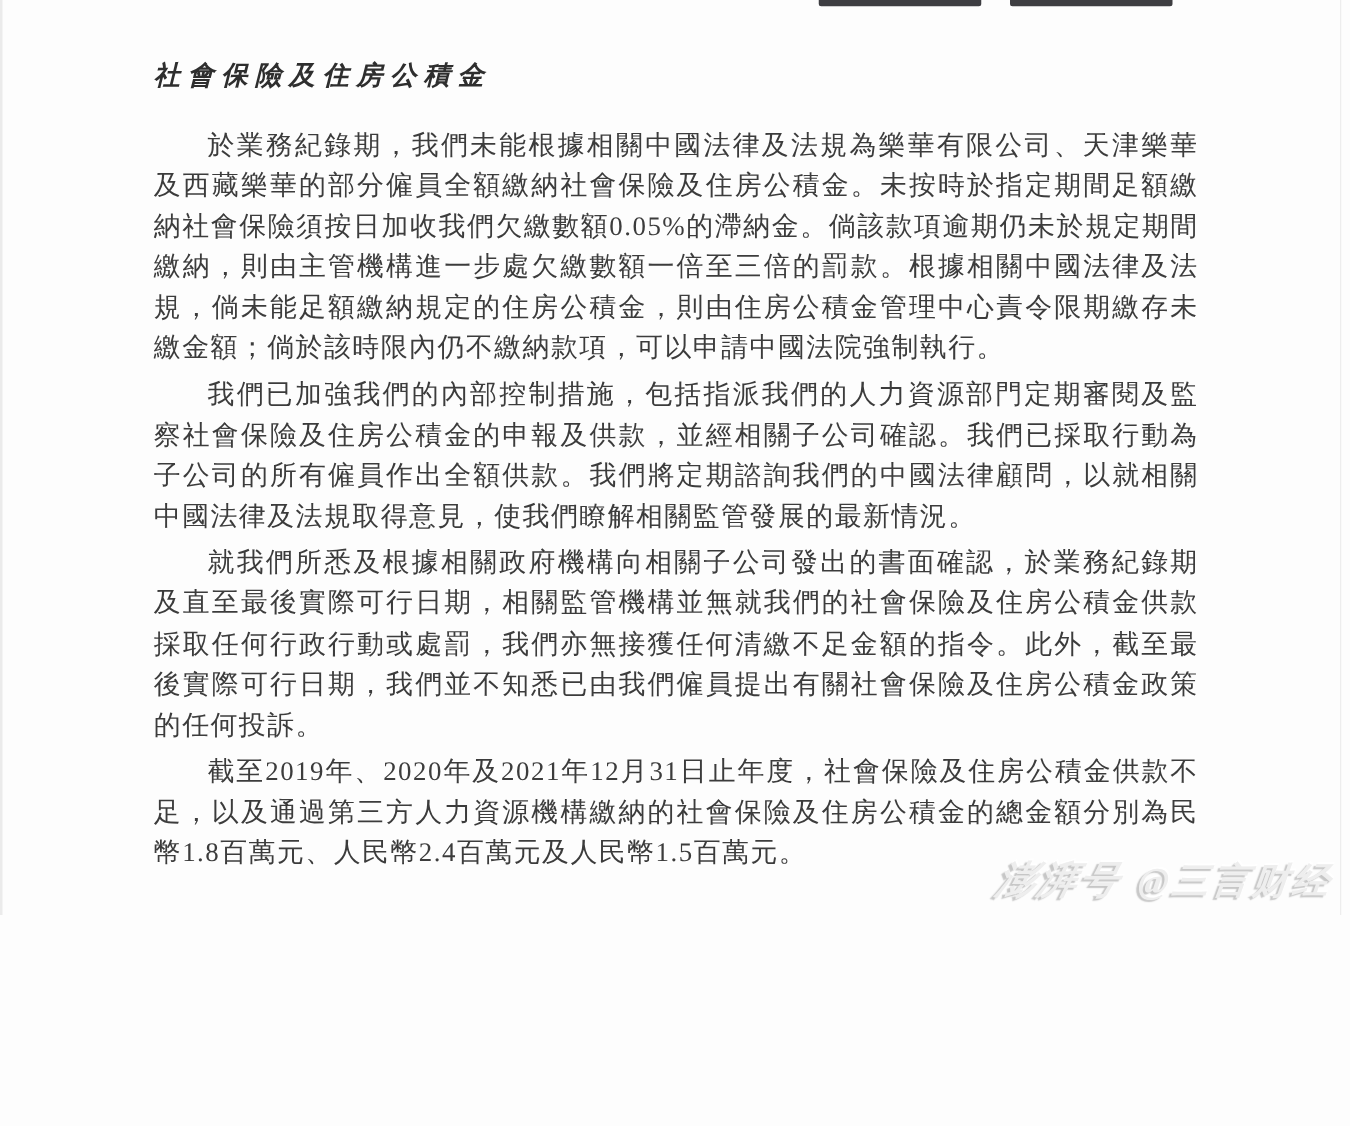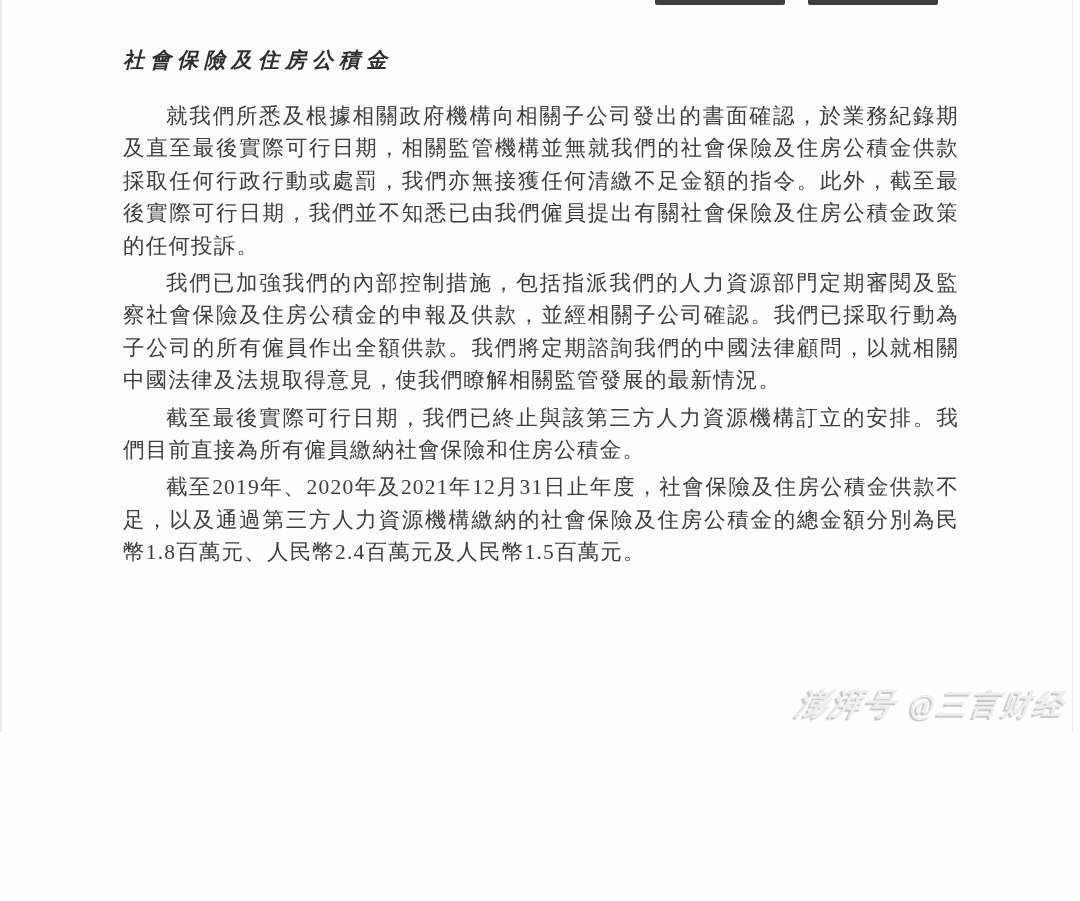--- a/index.html
+++ b/index.html
@@ -91,23 +91,23 @@
 
   <div class="top-bar left"></div>
   <div class="top-bar right"></div>
 
   <div class="edge-left"></div>
   <div class="edge-right"></div>
 
   <div class="doc">
     <div class="doc-title">社會保險及住房公積金</div>
 
+    <p>於業務紀錄期，我們未能根據相關中國法律及法規為樂華有限公司、天津樂華及西藏樂華的部分僱員全額繳納社會保險及住房公積金。未按時於指定期間足額繳納社會保險須按日加收我們欠繳數額0.05%的滯納金。倘該款項逾期仍未於規定期間繳納，則由主管機構進一步處欠繳數額一倍至三倍的罰款。根據相關中國法律及法規，倘未能足額繳納規定的住房公積金，則由住房公積金管理中心責令限期繳存未繳金額；倘於該時限內仍不繳納款項，可以申請中國法院強制執行。</p>
+    <p>我們已加強我們的內部控制措施，包括指派我們的人力資源部門定期審閱及監察社會保險及住房公積金的申報及供款，並經相關子公司確認。我們已採取行動為子公司的所有僱員作出全額供款。我們將定期諮詢我們的中國法律顧問，以就相關中國法律及法規取得意見，使我們瞭解相關監管發展的最新情況。</p>
     <p>就我們所悉及根據相關政府機構向相關子公司發出的書面確認，於業務紀錄期及直至最後實際可行日期，相關監管機構並無就我們的社會保險及住房公積金供款採取任何行政行動或處罰，我們亦無接獲任何清繳不足金額的指令。此外，截至最後實際可行日期，我們並不知悉已由我們僱員提出有關社會保險及住房公積金政策的任何投訴。</p>
-    <p>我們已加強我們的內部控制措施，包括指派我們的人力資源部門定期審閱及監察社會保險及住房公積金的申報及供款，並經相關子公司確認。我們已採取行動為子公司的所有僱員作出全額供款。我們將定期諮詢我們的中國法律顧問，以就相關中國法律及法規取得意見，使我們瞭解相關監管發展的最新情況。</p>
-    <p>截至最後實際可行日期，我們已終止與該第三方人力資源機構訂立的安排。我們目前直接為所有僱員繳納社會保險和住房公積金。</p>
     <p>截至2019年、2020年及2021年12月31日止年度，社會保險及住房公積金供款不足，以及通過第三方人力資源機構繳納的社會保險及住房公積金的總金額分別為民幣1.8百萬元、人民幣2.4百萬元及人民幣1.5百萬元。</p>
   </div>
 
   <div class="watermark">
     <span class="wm-logo">澎湃号</span>
     <span class="wm-handle">@三言财经</span>
   </div>
 
 </div>
 

